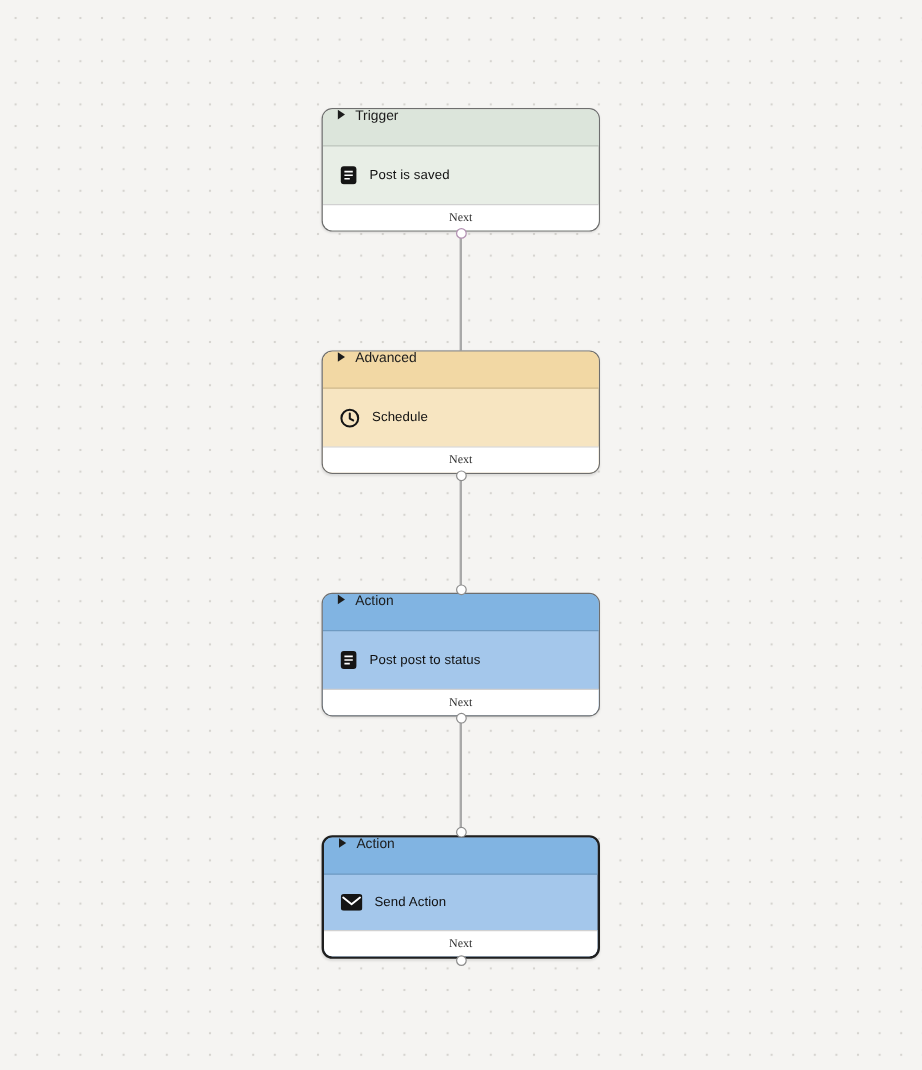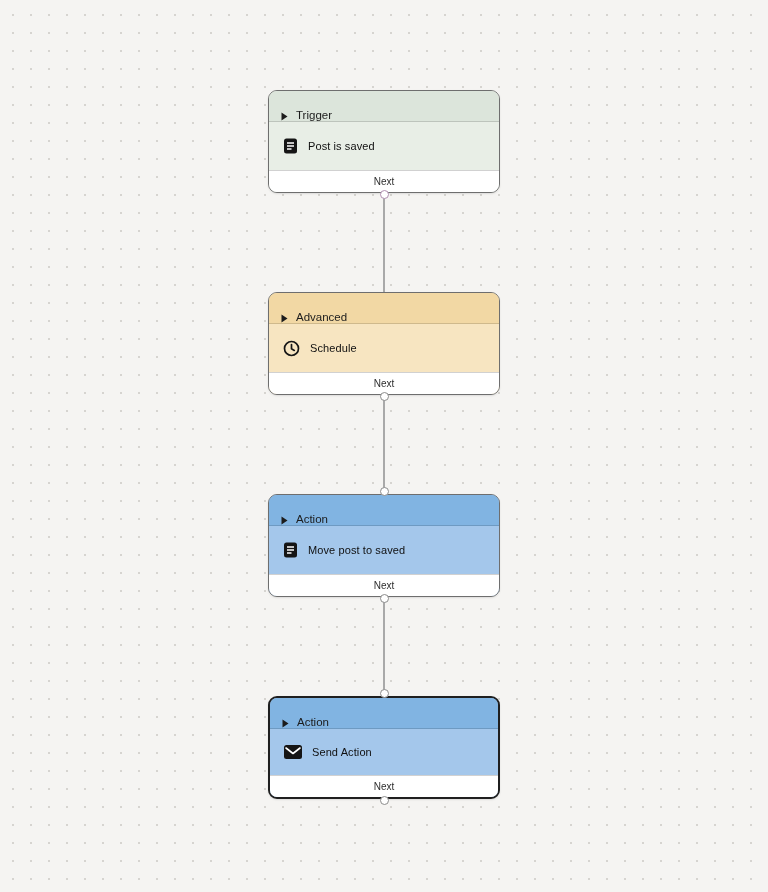--- a/index.html
+++ b/index.html
@@ -51,21 +51,21 @@
     z-index: 2;
     box-shadow: 0 1px 2px rgba(0,0,0,0.10);
   }
   .node.selected { border-width: 2px; }
 
   .node-header {
     flex: 0 0 30px;
     height: 30px;
     background: var(--header-color, #dddddd);
     display: flex;
-    align-items: flex-end;
+    align-items: flex-start;
     gap: 8px;
     padding: 0 12px;
     border-bottom: 1px solid rgba(0,0,0,0.14);
   }
   .collapse { display: flex; align-items: center; }
   .category { font-size: 11.5px; color: #1c1c1c; }
 
   .node-body {
     flex: 1;
     display: flex;
@@ -78,20 +78,21 @@
 
   .node-footer {
     flex: 0 0 21px;
     background: #ffffff;
     display: flex;
     align-items: center;
     justify-content: center;
     border-top: 1px solid rgba(0,0,0,0.18);
     font-size: 10px;
     color: #2e2e2e;
+    font-family: Liberation Serif, serif;
   }
 </style>
 </head>
 <body>
 
 <div class="edge" style="top:195px;height:97px"></div>
 <div class="edge" style="top:397px;height:95px"></div>
 <div class="edge" style="top:599px;height:95px"></div>
 
 <div class="node" style="top: 90px; --header-color: #dce5db; --body-color: #e8eee6; --border-color: #6e6e6e;">
@@ -153,21 +154,21 @@
   </div>
   <div class="node-body">
     <span class="node-icon">
       <svg width="15" height="16" viewBox="0 0 15 16">
         <rect x="1" y="0.5" width="13" height="15" rx="2.5" fill="#151515"></rect>
         <line x1="4" y1="5" x2="11" y2="5" stroke="#ffffff" stroke-width="1.3"></line>
         <line x1="4" y1="8" x2="11" y2="8" stroke="#ffffff" stroke-width="1.3"></line>
         <line x1="4" y1="11" x2="8.5" y2="11" stroke="#ffffff" stroke-width="1.3"></line>
       </svg>
     </span>
-    <span class="node-title">Move post to saved</span>
+    <span class="node-title">Post post to status</span>
   </div>
   <div class="node-footer">
     <span>Next</span>
   </div>
 </div>
 
 <div class="node selected" style="top: 696px; --header-color: #81b4e2; --body-color: #a4c7eb; --border-color: #1f1f1f;">
   <div class="node-header">
     <span class="collapse">
       <svg width="7" height="9" viewBox="0 0 7 9">

